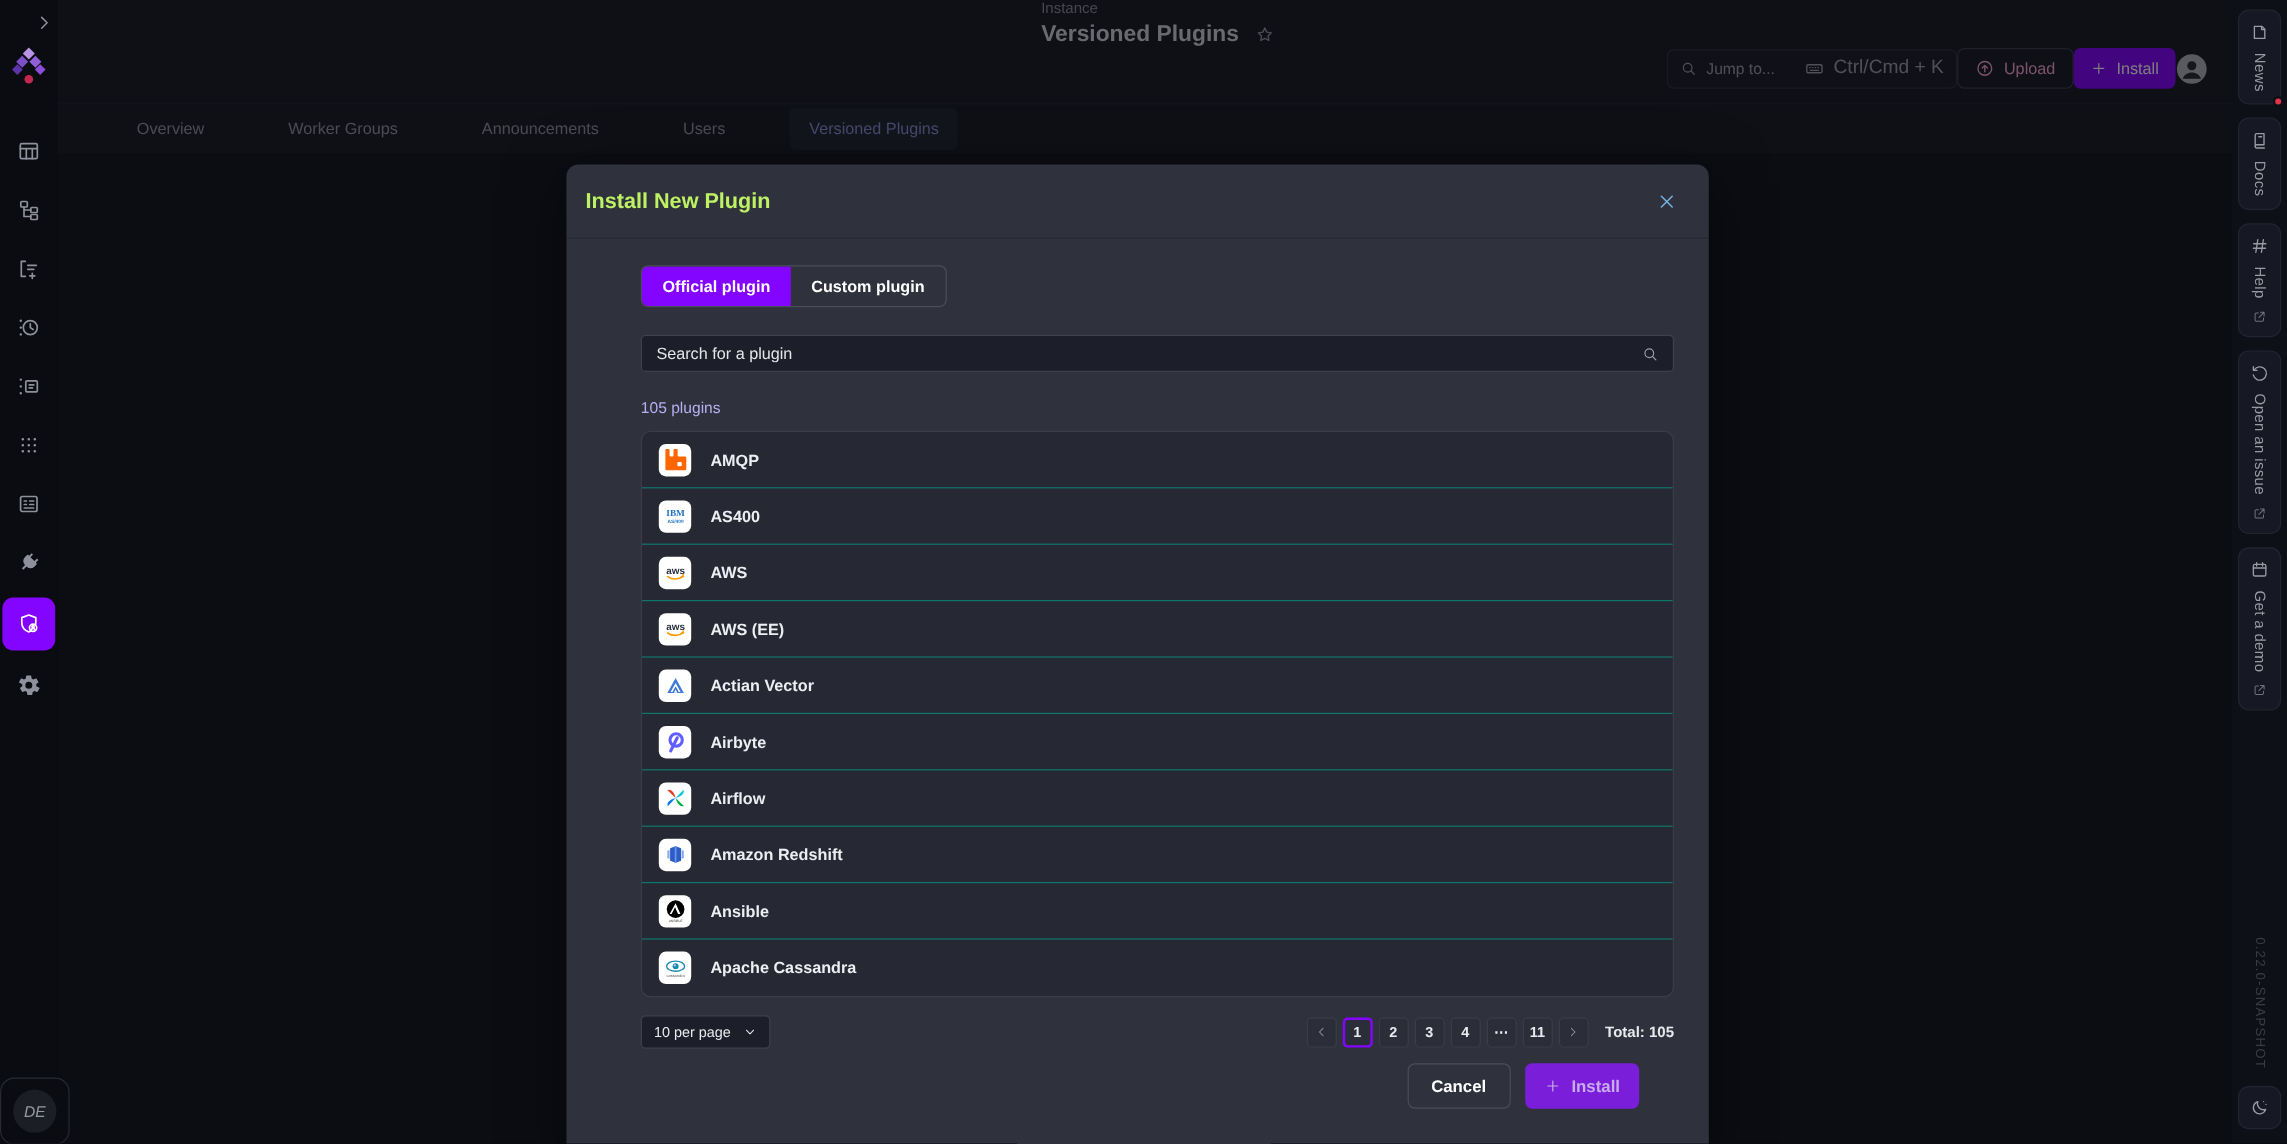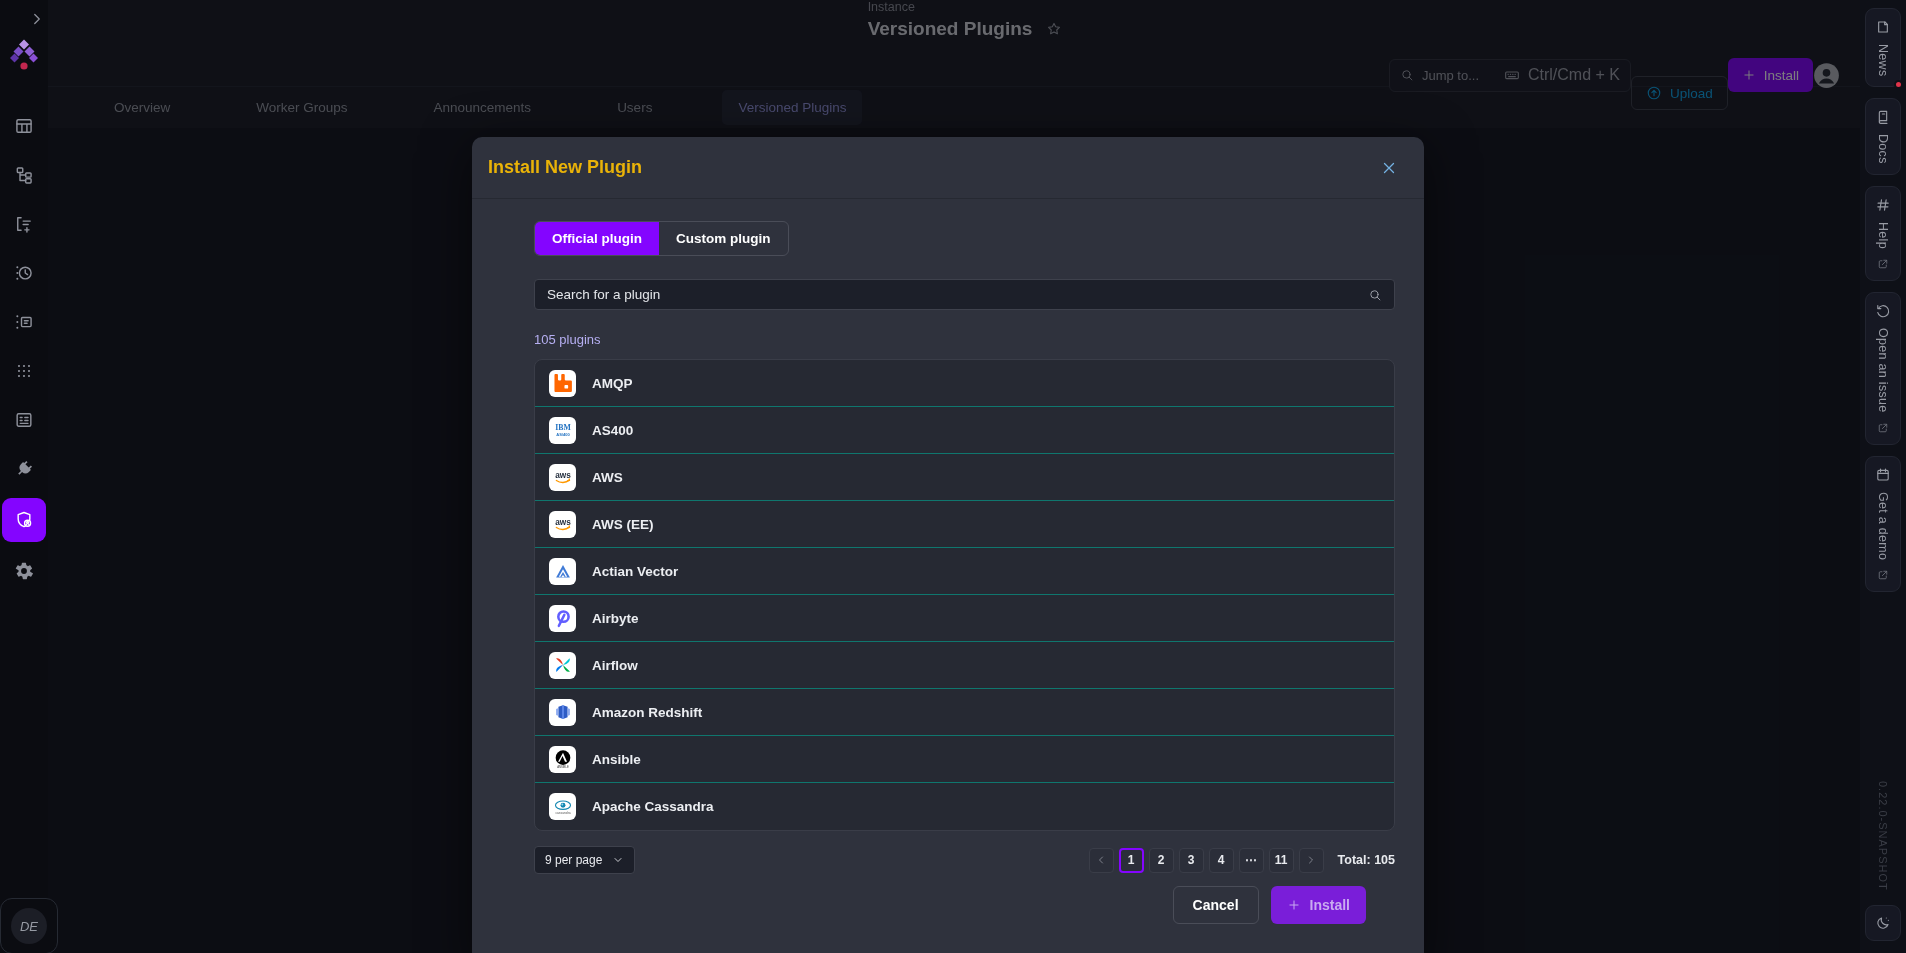--- a/index.html
+++ b/index.html
@@ -26,33 +26,33 @@
   .crumb { font-size:12.5px; color:#8c8f98; margin-bottom:4px; }
   .page-title-row { display:flex; align-items:center; gap:14px; }
   .page-title { font-size:19px; font-weight:bold; color:#d6d8dd; }
   .star { color:#9a9da6; font-size:16px; cursor:pointer; }
   .header-right { margin-left:auto; display:flex; align-items:center; }
   .jump-box { width:242px; height:33px; background:#1c1f29; border:1px solid #30333e; border-radius:6px; display:flex; align-items:center; gap:8px; padding:0 10px; color:#9fa2ab; }
   .jump-box input { flex:1; min-width:0; background:transparent; border:none; outline:none; color:#c9ccd3; font-size:13px; font-family:inherit; }
   .jump-box input::placeholder { color:#9fa2ab; }
   .shortcut { font-size:16px; color:#9fa2ab; white-space:nowrap; }
   .btn { height:34px; border-radius:6px; display:inline-flex; align-items:center; gap:8px; padding:0 14px; font-size:13.5px; cursor:pointer; white-space:nowrap; }
-  .btn-outline { border:1px solid #3c3f4a; color:#0ea5e9; background:transparent;margin-top:36px; }
+  .btn-outline { border:1px solid #3c3f4a; color:#f9a8d4; background:transparent; }
   .btn-primary { background:#8405FF; color:#fff; border:none; }
   .avatar { width:27px; height:27px; border-radius:50%; cursor:pointer; }
-  .tabs-bar { height:42px; border-top:1px solid #232630; background:#191c25; display:flex; align-items:center; padding-left:50px; gap:54px; }
+  .tabs-bar { height:42px; border-top:1px solid #232630; background:#191c25; display:flex; align-items:center; padding-left:50px; gap:38px; }
   .tab { font-size:13.5px; color:#9599a2; cursor:pointer; padding:10px 16px; border-radius:5px; }
   .tab.active { background:#232633; color:#8f92d9; }
 
   .dim-overlay { position:absolute; inset:0; background:rgba(5,6,10,0.52); z-index:10; }
 
   
   .modal { position:absolute; left:472px; top:137px; width:952px; height:828px; background:#2f323d; border-radius:10px 10px 0 0; z-index:60; box-shadow:0 12px 50px rgba(0,0,0,.55); }
   .modal-header { height:62px; display:flex; align-items:center; padding:0 26px 0 16px; border-bottom:1px solid rgba(0,0,0,.18); }
-  .modal-title { font-size:18px; font-weight:600; color:#eab308; }
+  .modal-title { font-size:18px; font-weight:600; color:#bef264; }
   .modal-close { margin-left:auto; color:#74b2e2; width:18px; height:18px; cursor:pointer; }
   .modal-body { padding:22px 29px 0 62px; }
   .seg-group { display:inline-flex; border:1px solid #4a4d58; border-radius:6px; overflow:hidden; margin-bottom:23px; }
   .seg { padding:9px 17px; font-size:13.5px; font-weight:600; color:#fff; background:transparent; cursor:pointer; }
   .seg.active { background:#8405FF; }
   .plugin-search { height:31px; background:#1c1f29; border:1px solid #3e414c; border-radius:4px; display:flex; align-items:center; padding:0 12px; margin-bottom:22px; }
   .plugin-search input { flex:1; background:transparent; border:none; outline:none; color:#eceef2; font-size:13.5px; font-family:inherit; }
   .plugin-search input::placeholder { color:#e4e6ea; }
   .plugin-search .icon { color:#9a9da6; }
   .select-label { font-size:13px; font-weight:bold; color:#fff; margin-bottom:12px; }
@@ -380,21 +380,21 @@
               <circle cx="12" cy="10" r="2.7" fill="#1287b1"></circle>
               <circle cx="11.3" cy="9.3" r="1" fill="#9fdcf0"></circle>
               <text x="12" y="20" font-size="3.6" text-anchor="middle" fill="#5a5a5a">cassandra</text>
             </svg>
           </span>
           <span class="plugin-name">Apache Cassandra</span>
         </div>
       </div>
     <div class="pagination-row">
       <div class="per-page">
-        <span>9 per page</span>
+        <span>10 per page</span>
         <span class="icon i12">
             <svg viewBox="0 0 24 24" fill="none" stroke="currentColor" stroke-width="1.7" stroke-linecap="round" stroke-linejoin="round">
               <path d="M6 9l6 6 6-6"></path>
             </svg>
           </span>
       </div>
       <div class="pages" id="pages">
           <div class="page-btn nav">
             <span class="icon i12">
               <svg viewBox="0 0 24 24" fill="none" stroke="currentColor" stroke-width="1.7" stroke-linecap="round" stroke-linejoin="round">

